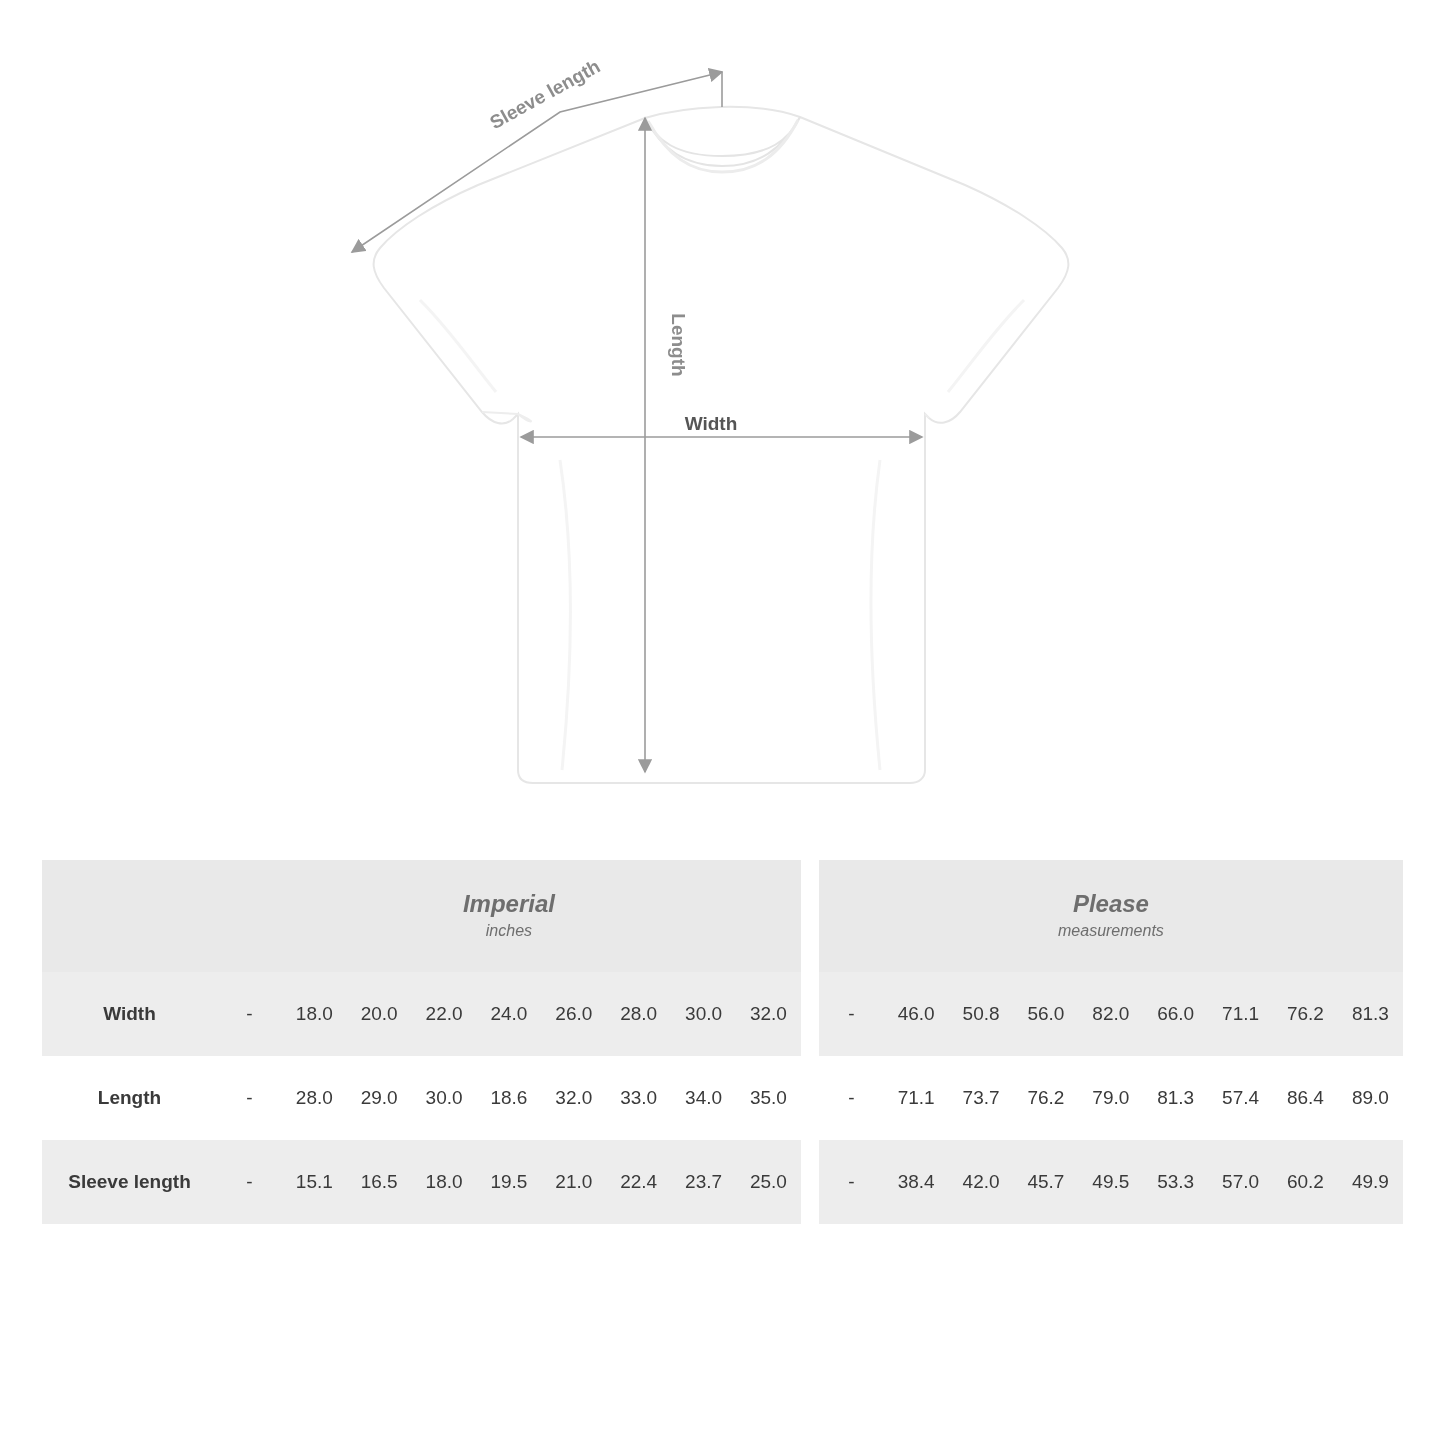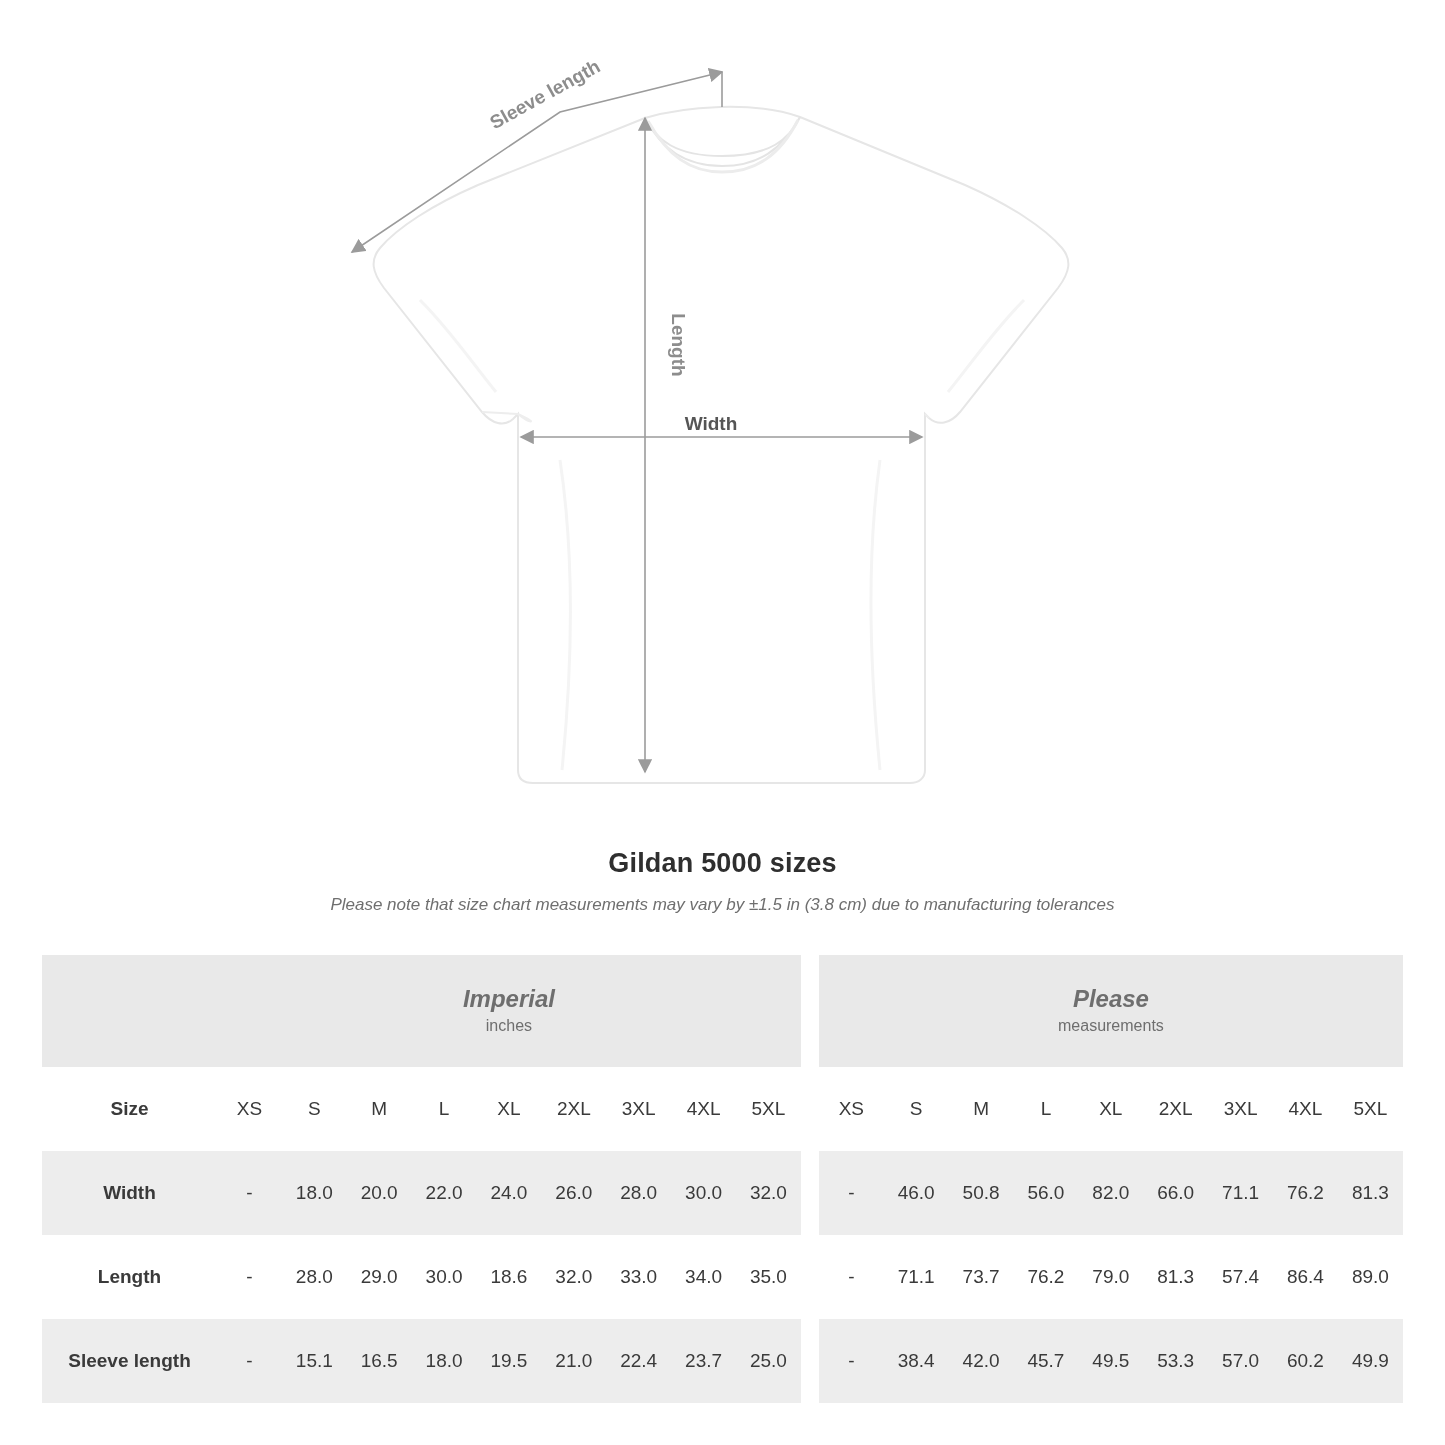--- a/index.html
+++ b/index.html
@@ -46,21 +46,21 @@
   }
   #chart-note {
     margin-top: 16px;
     font-size: 17px;
     font-style: italic;
     color: #6f6f6f;
   }
 
   
   #table-wrap {
-    margin: 40px 42px 0 42px;
+    margin: 30px 42px 0 42px;
   }
   table {
     border-collapse: collapse;
     width: 1361px;
     table-layout: fixed;
   }
   td, th {
     padding: 0;
     margin: 0;
     text-align: center;
@@ -74,20 +74,21 @@
   }
   .unit-name {
     font-size: 24px;
     font-style: italic;
     font-weight: bold;
     color: #6e6e6e;
     line-height: 1.25;
   }
   .unit-sub {
     font-size: 16px;
+    font-style: italic;
     color: #6e6e6e;
     line-height: 1.5;
   }
   .head-row td {
     height: 84px;
     font-size: 19px;
     color: #3a3a3a;
   }
   .head-row td.rowlabel {
     font-weight: bold;
@@ -176,24 +177,20 @@
       </g>
 
       <text id="lbl-sleeve" x="548" y="100" transform="rotate(-29 548 100)" text-anchor="middle" font-family="Liberation Sans, sans-serif" font-size="19" font-weight="bold" fill="#8d8d8d">Sleeve length</text>
 
       <text id="lbl-length" x="672" y="345" transform="rotate(90 672 345)" text-anchor="middle" font-family="Liberation Sans, sans-serif" font-size="19" font-weight="bold" fill="#8d8d8d">Length</text>
 
       <text id="lbl-width" x="711" y="430" text-anchor="middle" font-family="Liberation Sans, sans-serif" font-size="19" font-weight="bold" fill="#555555">Width</text>
     </svg>
   </div>
 
-  <div id="title-block">
-    <div id="chart-title">Gildan 5000 sizes</div>
-    <div id="chart-note">Please note that size chart measurements may vary by ±1.5 in (3.8 cm) due to manufacturing tolerances</div>
-  </div>
 
   <div id="table-wrap">
     <table>
       <colgroup>
         <col class="col-label">
         <col>
           <col>
           <col>
           <col>
           <col>
@@ -219,42 +216,20 @@
             <div class="unit-name">Imperial</div>
             <div class="unit-sub">inches</div>
           </td>
           <td class="gap"></td>
           <td colspan="9">
             <div class="unit-name">Please</div>
             <div class="unit-sub">measurements</div>
           </td>
         </tr>
 
-        <tr class="head-row" id="size-header-row">
-          <td class="rowlabel">Size</td>
-        <td>XS</td>
-            <td>S</td>
-            <td>M</td>
-            <td>L</td>
-            <td>XL</td>
-            <td>2XL</td>
-            <td>3XL</td>
-            <td>4XL</td>
-            <td>5XL</td>
-            <td class="gap"></td>
-            <td>XS</td>
-            <td>S</td>
-            <td>M</td>
-            <td>L</td>
-            <td>XL</td>
-            <td>2XL</td>
-            <td>3XL</td>
-            <td>4XL</td>
-            <td>5XL</td>
-          </tr>
       </tbody>
       <tbody id="data-body">
           <tr class="data-row shaded">
             <td class="rowlabel">Width</td>
             <td>-</td>
             <td>18.0</td>
             <td>20.0</td>
             <td>22.0</td>
             <td>24.0</td>
             <td>26.0</td>

